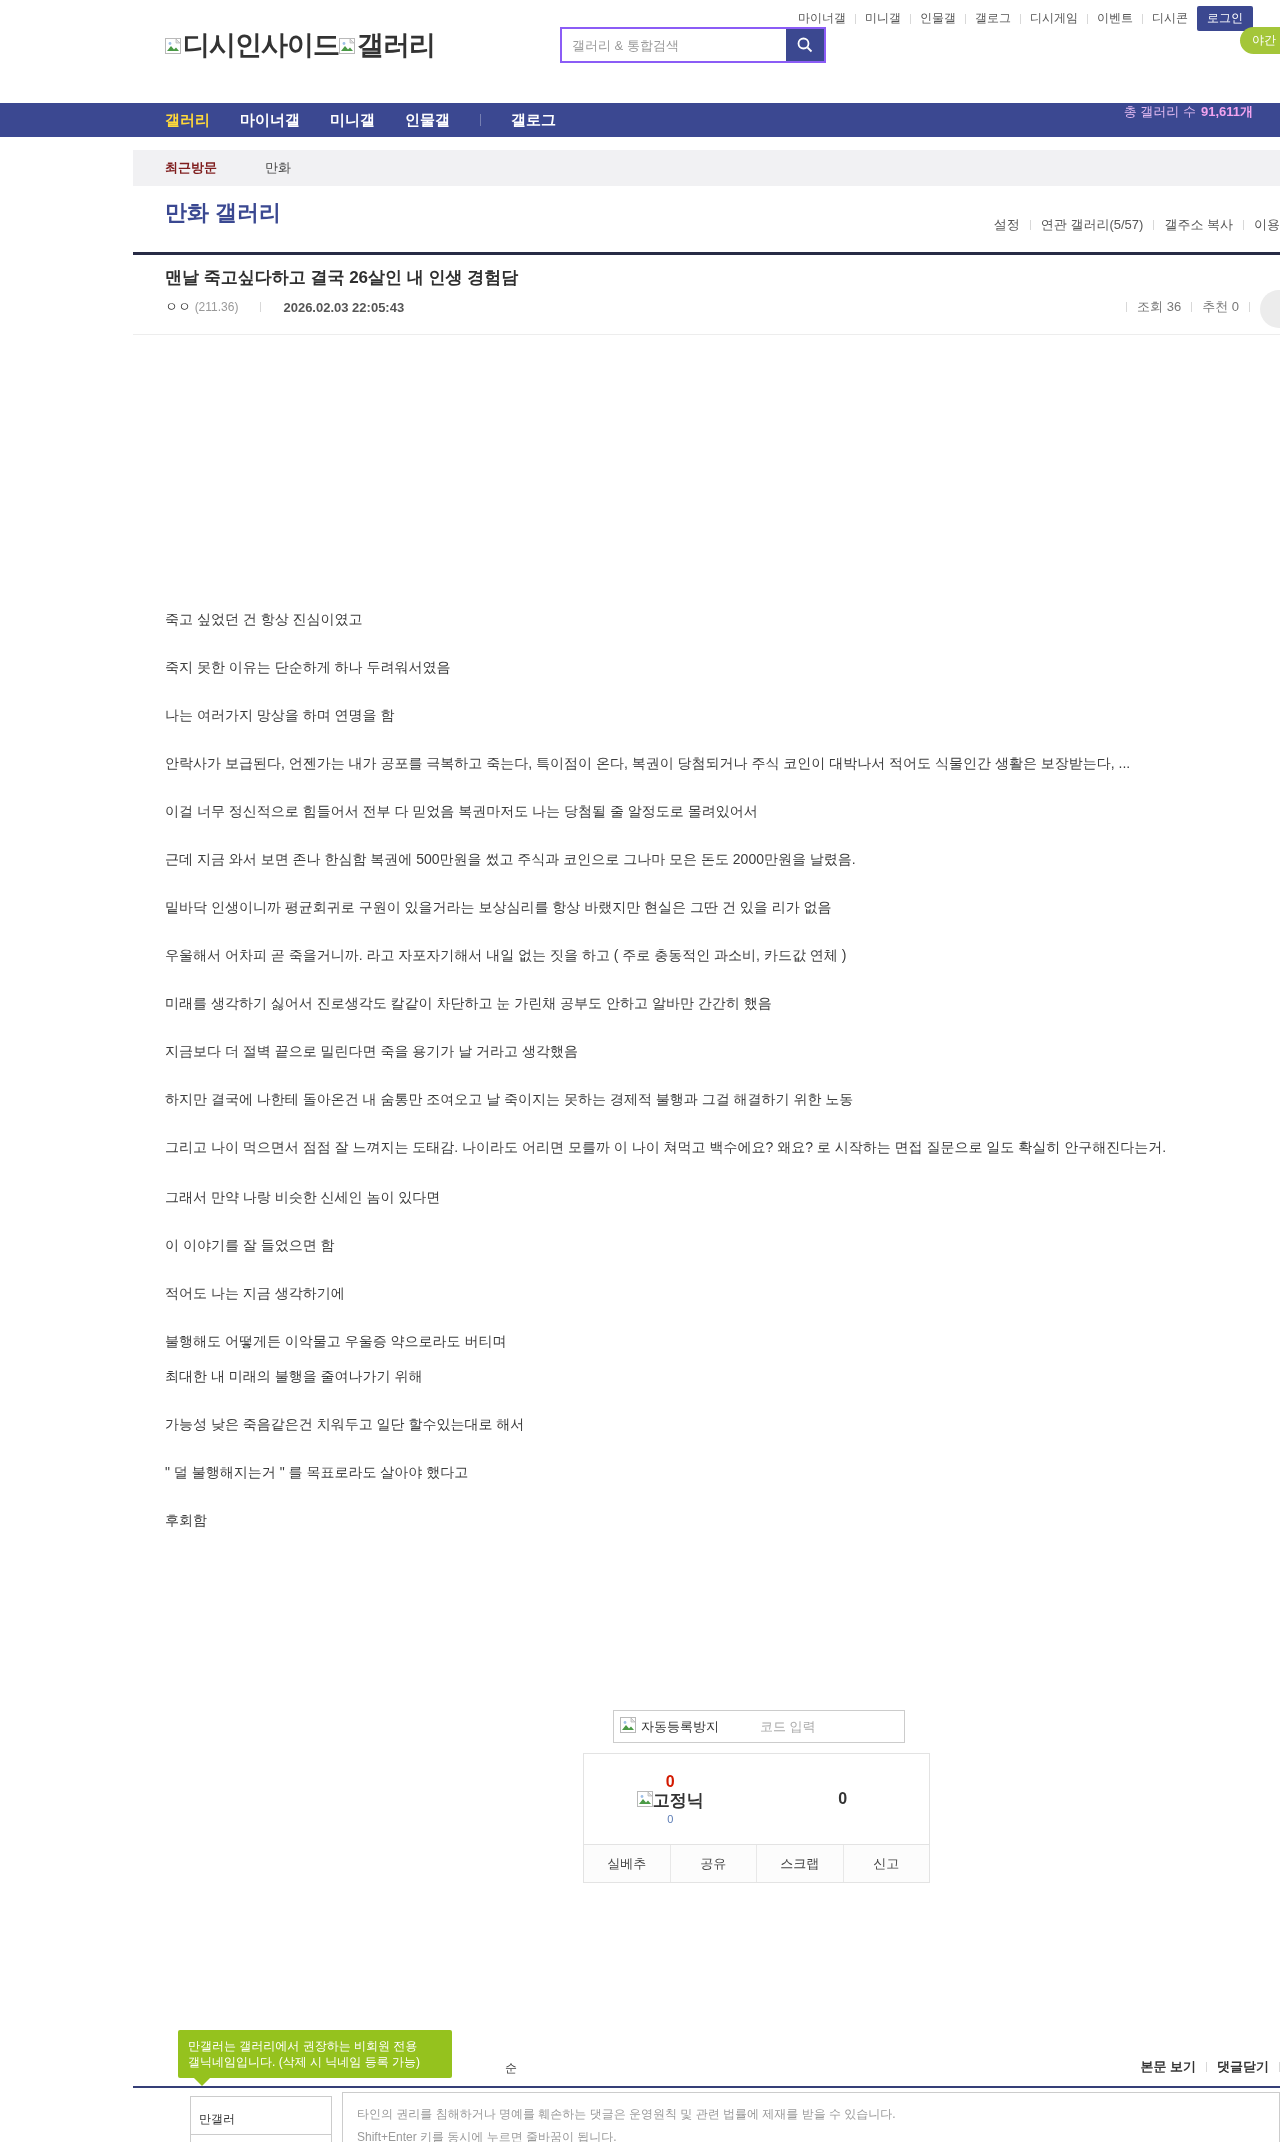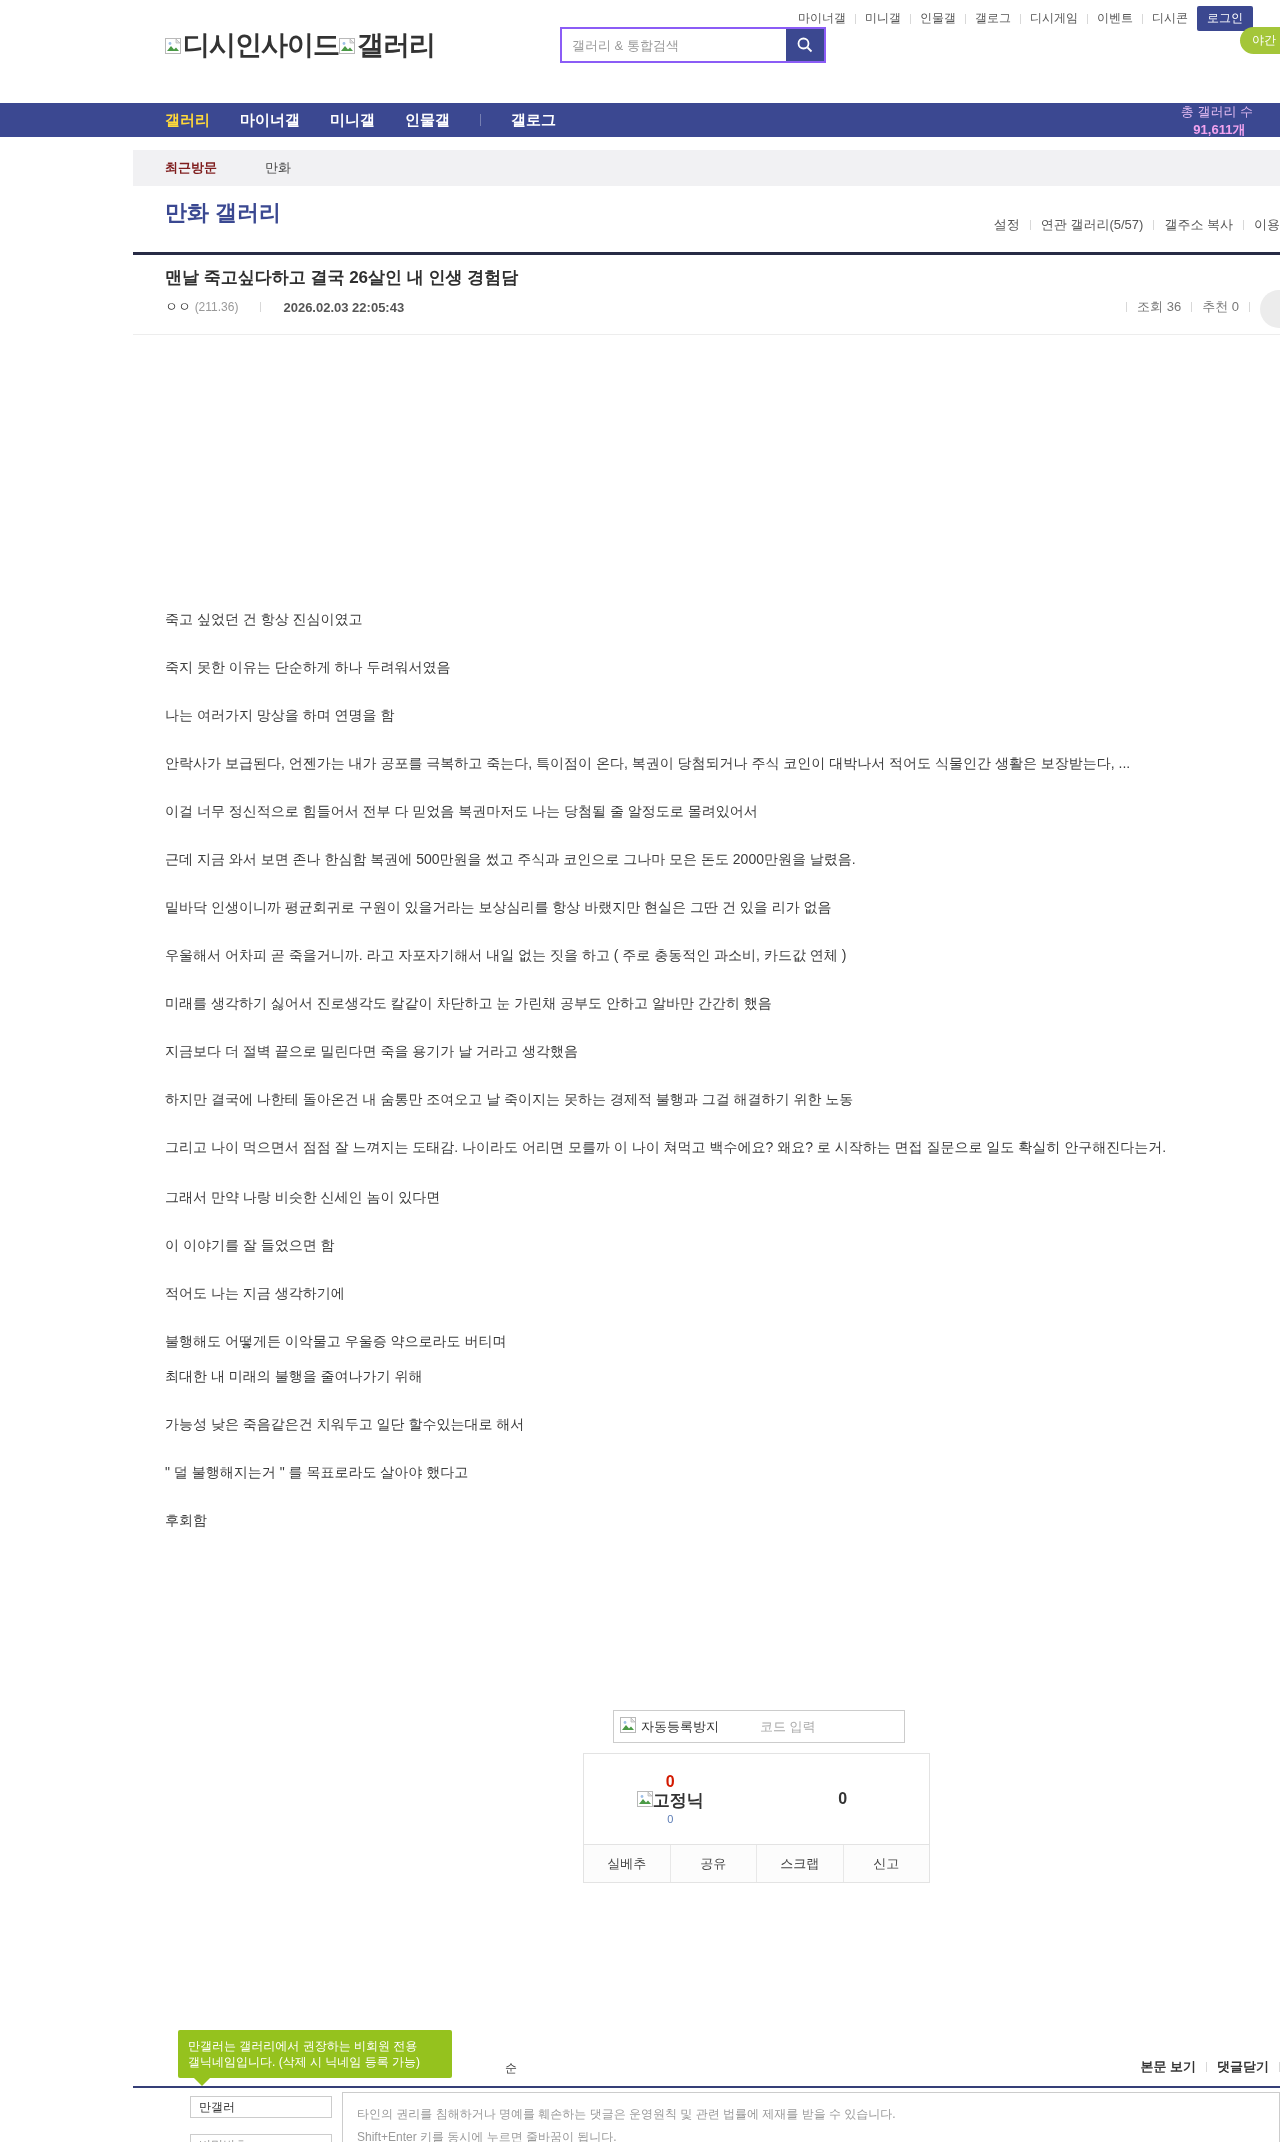--- a/index.html
+++ b/index.html
@@ -25,21 +25,21 @@
   .searchbox input { flex:1; border:0; outline:none; font-size:13px; padding:0 10px; color:#333; font-family:inherit; }
   .searchbox input::placeholder { color:#9a9a9a; }
   .search-btn { width:38px; height:32px; background:#3b4890; border:0; cursor:pointer; display:flex; align-items:center; justify-content:center; }
 
   
   .navbar { top:103px; left:0; width:1280px; height:34px; background:#3b4891; display:flex; align-items:center; }
   .navbar .inner { display:flex; align-items:center; gap:30px; padding-left:165px; font-size:15px; font-weight:bold; }
   .navbar .item { color:#fff; cursor:pointer; }
   .navbar .item.active { color:#ffd939; }
   .navbar .vsep { width:1px; height:12px; background:rgba(255,255,255,.3); }
-  .nav-count { position:absolute; right:27px; top:0; height:18px; display:flex; align-items:center; font-size:13px; color:#e4bcf2;flex-direction:column; }
+  .nav-count { position:absolute; right:27px; top:0; height:18px; display:flex; align-items:center; font-size:13px; color:#e4bcf2; }
   .nav-count b { color:#f3a4ef; margin-left:5px; font-size:13px; }
 
   
   .recentbar { top:150px; left:133px; right:0; width:1147px; height:36px; background:#f1f1f3; display:flex; align-items:center; }
   .recent-label { font-size:13px; font-weight:bold; color:#7f1d1d; margin-left:32px; cursor:pointer; }
   .recent-item { font-size:13px; color:#444; margin-left:48px; cursor:pointer; }
 
   
   .gal-title { top:198px; left:165px; font-size:22px; font-weight:bold; color:#3a4891; cursor:pointer; }
   .gal-links { top:216px; right:0; display:flex; align-items:center; gap:10px; font-size:13px; color:#555; }
@@ -84,21 +84,21 @@
   
   .cmt-head { top:2052px; left:133px; width:1147px; height:32px; }
   .sort-frag { position:absolute; left:372px; top:8px; font-size:12px; color:#444; }
   .cmt-head-r { position:absolute; right:0; top:6px; display:flex; align-items:center; gap:10px; font-size:13px; font-weight:bold; color:#333; }
   .cmt-head-r span.lnk { cursor:pointer; white-space:nowrap; }
   .cmt-divider { top:2086px; left:133px; width:1147px; height:2px; background:#353f77; }
 
   .tooltip { top:2030px; left:178px; width:274px; background:#95c21e; color:#fff; font-size:12px; line-height:16px; padding:8px 10px; border-radius:2px; z-index:5; }
   .tooltip:after { content:""; position:absolute; left:16px; bottom:-8px; border:8px solid transparent; border-top-color:#95c21e; border-bottom:0; }
 
-  .nick-input, .pw-input { left:190px; width:142px; height:22px; border:1px solid #ccc; font-size:12px; padding:0 8px; color:#333; outline:none; background:#fff; font-family:inherit; }
+  .nick-input, .pw-input { left:190px; width:142px; height:47px; border:1px solid #ccc; font-size:12px; padding:0 8px; color:#333; outline:none; background:#fff; font-family:inherit; }
   .nick-input { top:2096px; }
   .pw-input { top:2134px; }
   .pw-input::placeholder { color:#999; }
   .cmt-box { top:2092px; left:342px; width:938px; height:70px; border:1px solid #ccc; background:#fff; padding:10px 14px; cursor:text; }
   .cmt-box .help { font-size:12px; color:#999; line-height:23px; }
 </style>
 </head>
 <body>
 
 <div class="abs topbar">

